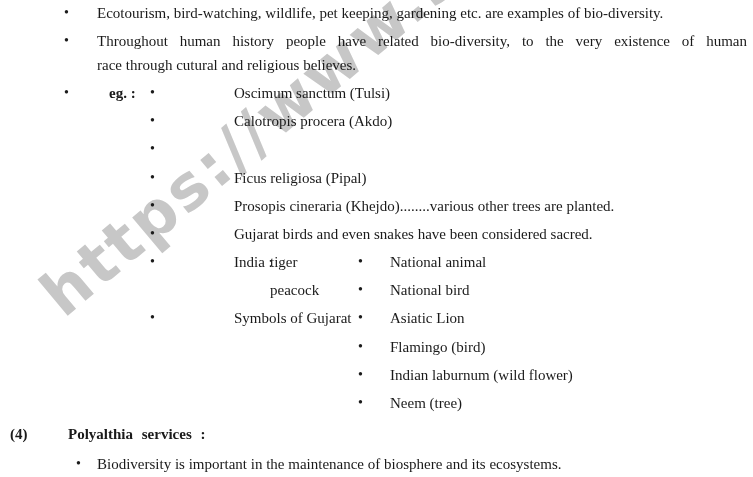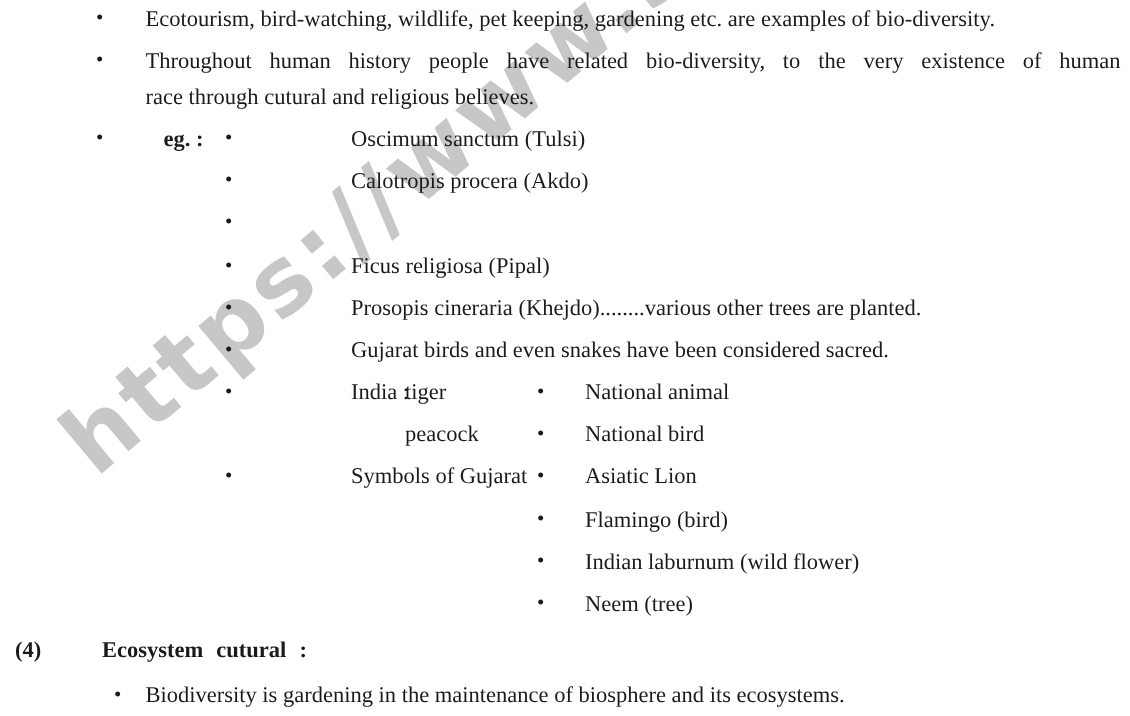--- a/index.html
+++ b/index.html
@@ -140,21 +140,21 @@
     <span class="x-t3">Indian laburnum (wild flower)</span>
   </div>
 
   <div class="row" style="top:393px">
     <span class="bullet x-b3">•</span>
     <span class="x-t3">Neem (tree)</span>
   </div>
 
   <div class="row" style="top:424px">
     <span class="bold x-num">(4)</span>
-    <span class="bold x-hd">Ecosystem cutural :</span>
+    <span class="bold x-hd">Polyalthia services :</span>
   </div>
 
   <div class="row" style="top:454px">
     <span class="bullet x-b4">•</span>
-    <span class="x-t1">Biodiversity is gardening in the maintenance of biosphere and its ecosystems.</span>
+    <span class="x-t1">Biodiversity is important in the maintenance of biosphere and its ecosystems.</span>
   </div>
 
 </div>
 
 </body></html>

